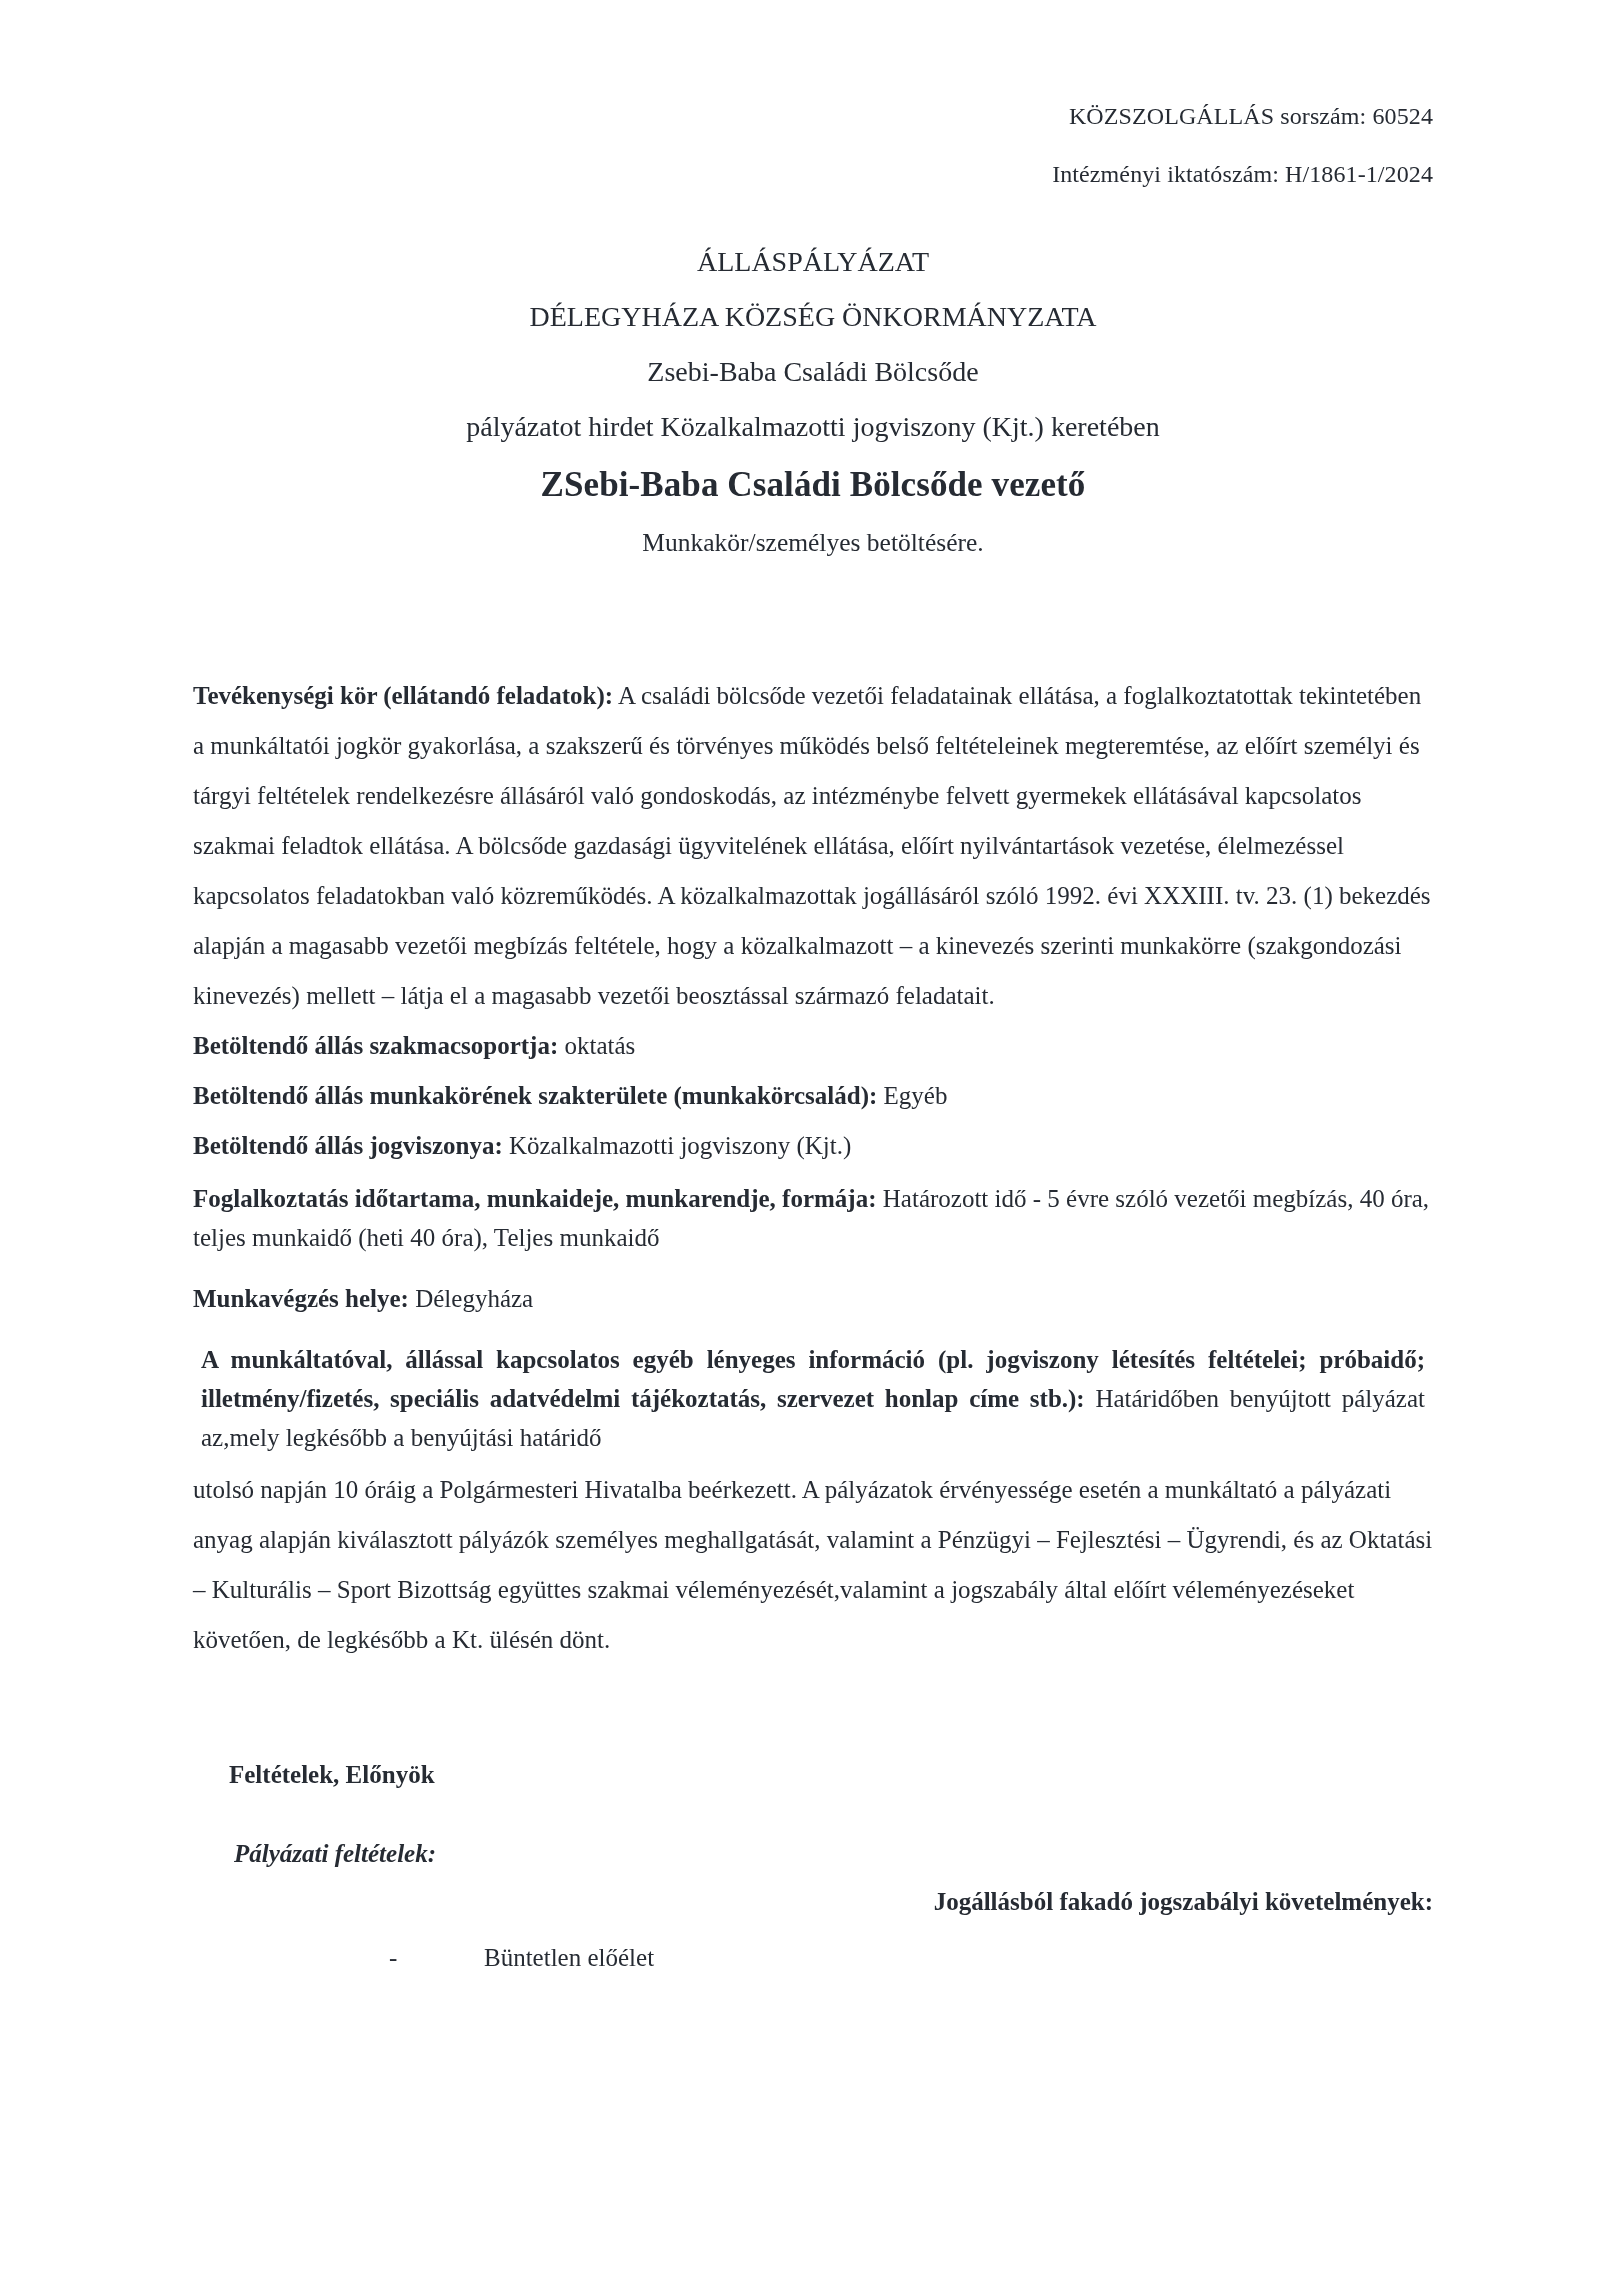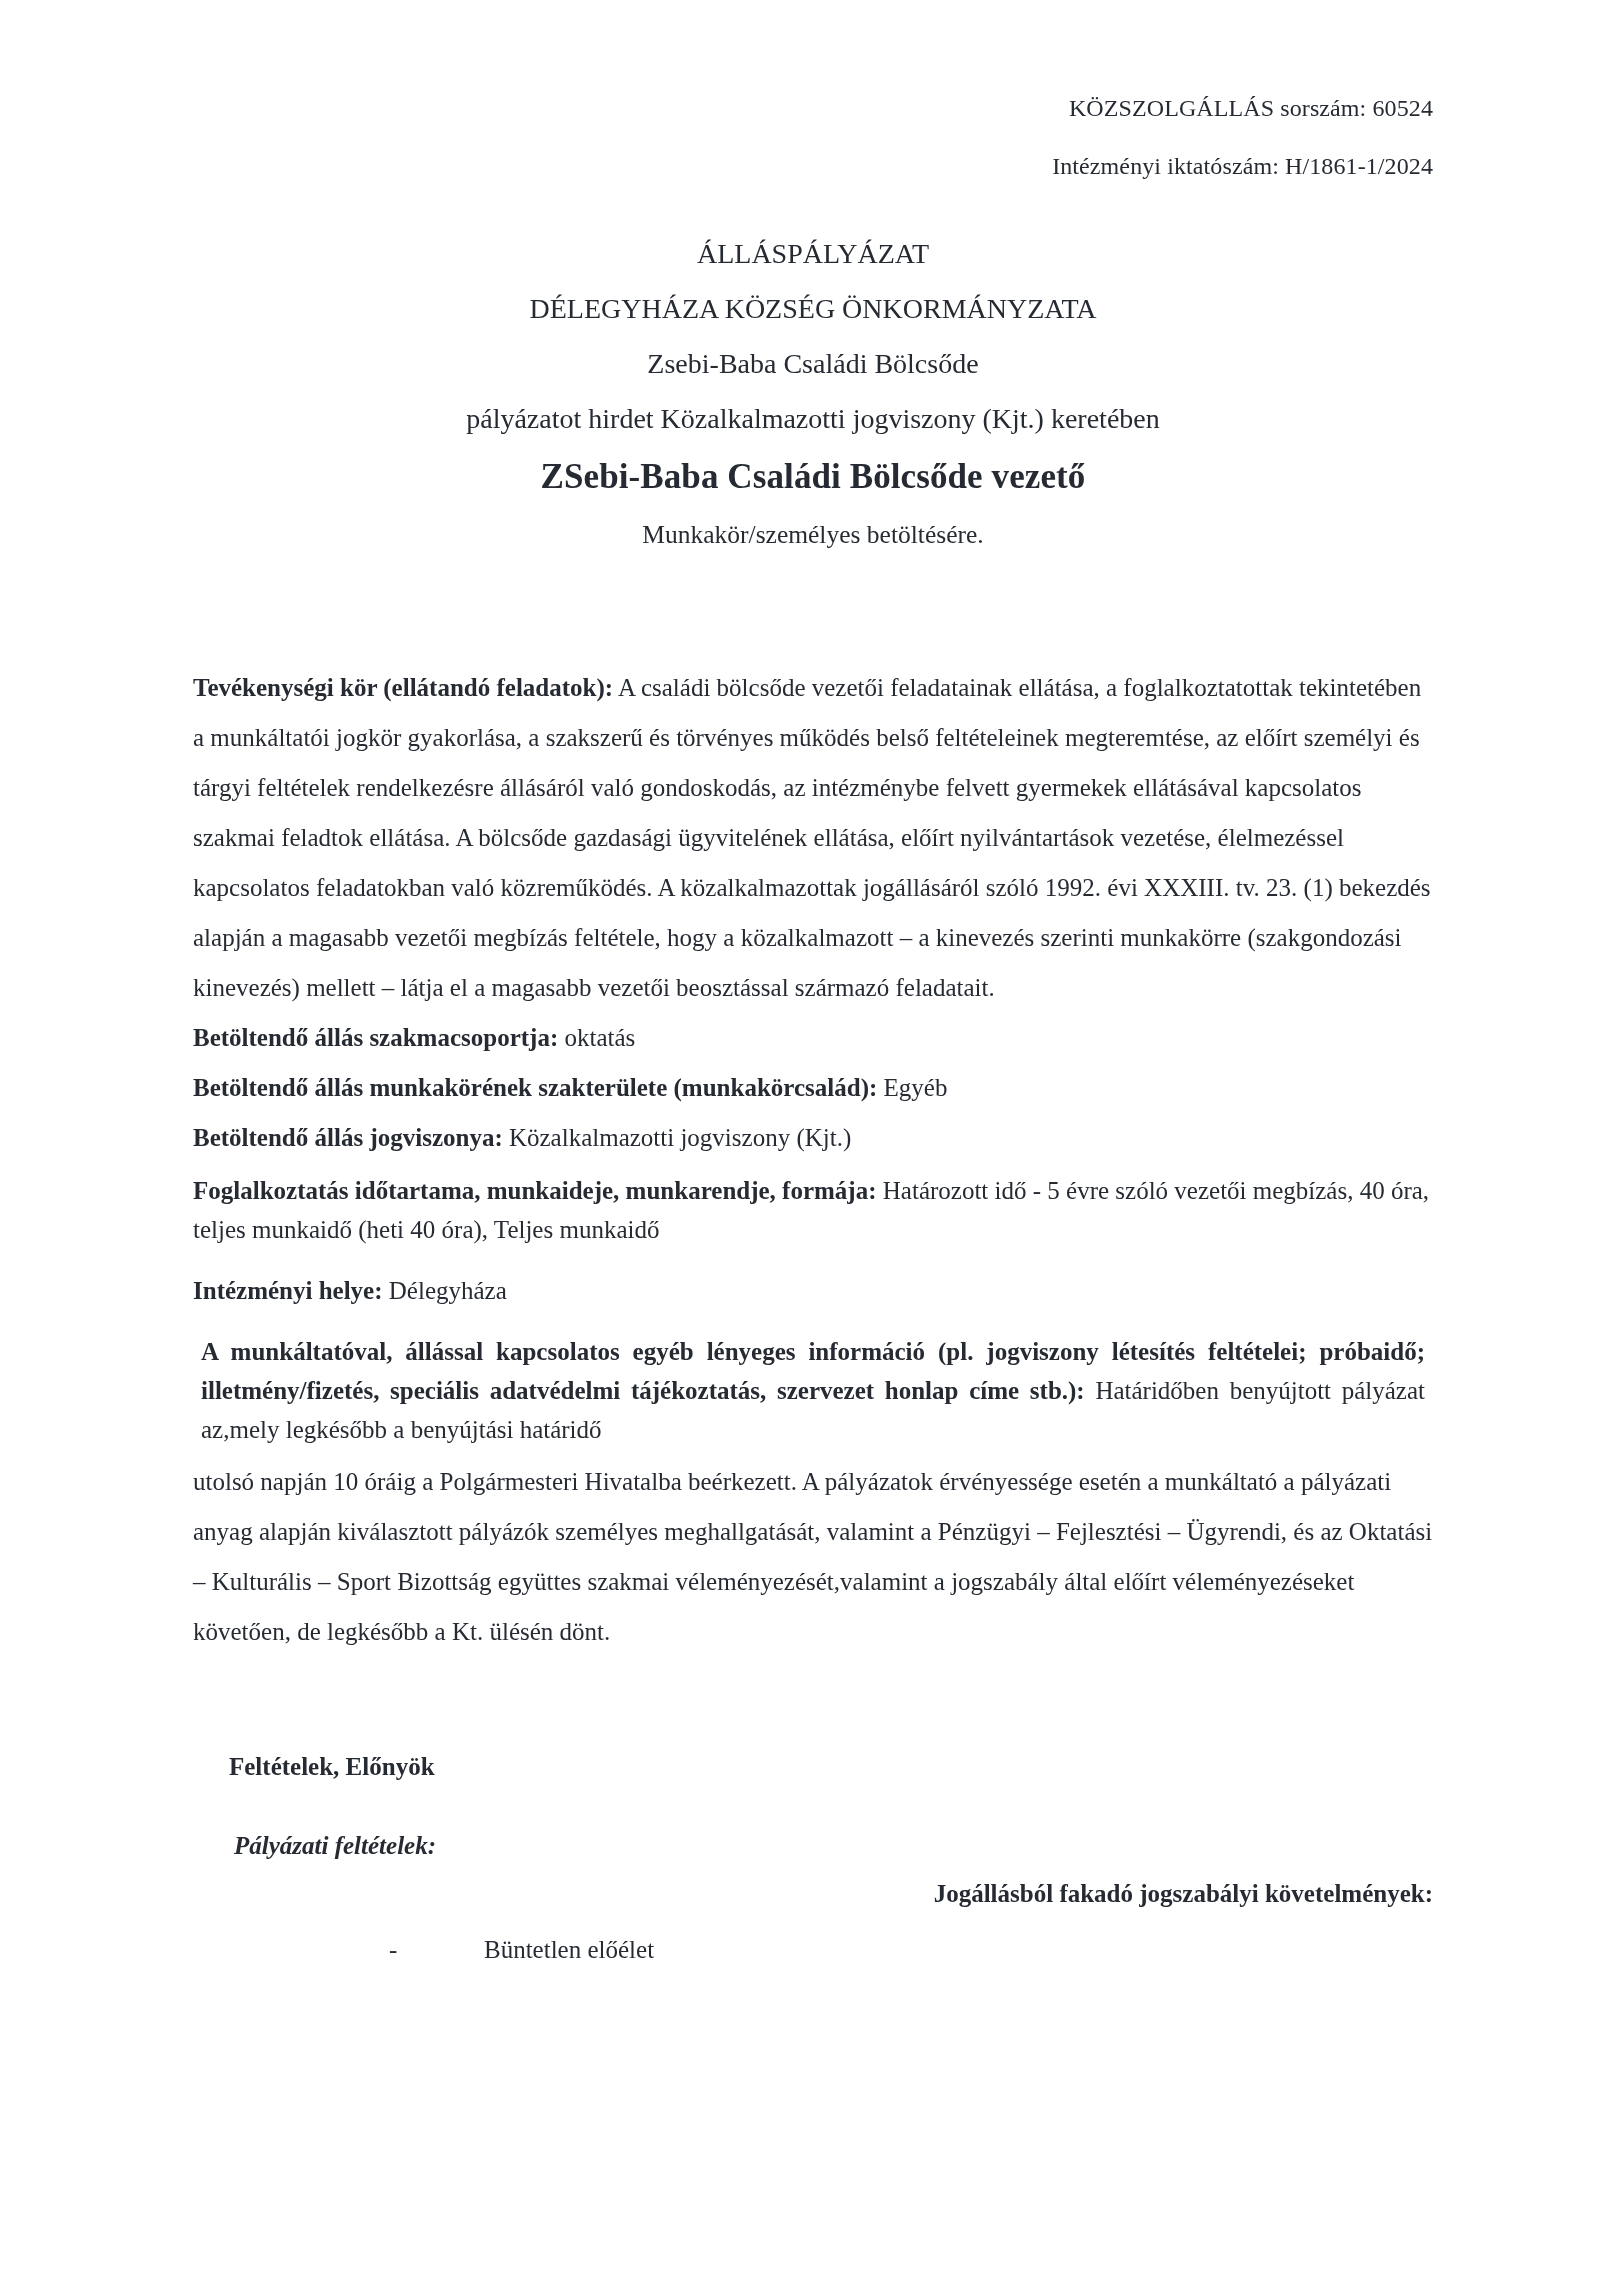--- a/index.html
+++ b/index.html
@@ -16,21 +16,21 @@
     font-family: "Liberation Serif", "DejaVu Serif", serif;
     color: #262b33;
     box-sizing: border-box;
     overflow: hidden;
   }
 
   
   .content {
     position: absolute;
     left: 193px;
-    top: 4px;
+    top: 12px;
     width: 1240px;   
   }
 
   
   .doc-header {
     padding-top: 92px;
     text-align: right;
   }
   .doc-header .hline {
     font-size: 24px;
@@ -177,21 +177,21 @@
       <p class="field"><b>Betöltendő állás munkakörének szakterülete (munkakörcsalád):</b><span> Egyéb</span></p>
 
       <p class="field"><b>Betöltendő állás jogviszonya:</b><span> Közalkalmazotti jogviszony (Kjt.)</span></p>
 
       <div class="gap-small"></div>
 
       <p class="field-tight"><b>Foglalkoztatás időtartama, munkaideje, munkarendje, formája:</b><span> Határozott idő - 5 évre szóló vezetői megbízás, 40 óra, teljes munkaidő (heti 40 óra), Teljes munkaidő</span></p>
 
       <div class="gap-medium"></div>
 
-      <p class="field"><b>Intézményi helye:</b><span> Délegyháza</span></p>
+      <p class="field"><b>Munkavégzés helye:</b><span> Délegyháza</span></p>
 
       <div class="gap-small"></div>
 
       <p class="justified-bold"><b class="lead">A munkáltatóval, állással kapcsolatos egyéb lényeges információ (pl. jogviszony létesítés feltételei; próbaidő; illetmény/fizetés, speciális adatvédelmi tájékoztatás, szervezet honlap címe stb.):</b><span> Határidőben benyújtott pályázat az,mely legkésőbb a benyújtási határidő</span></p>
 
       <p class="flow">utolsó napján 10 óráig a Polgármesteri Hivatalba beérkezett. A pályázatok érvényessége esetén a munkáltató a pályázati anyag alapján kiválasztott pályázók személyes meghallgatását, valamint a Pénzügyi – Fejlesztési – Ügyrendi, és az Oktatási – Kulturális – Sport Bizottság együttes szakmai véleményezését,valamint a jogszabály által előírt véleményezéseket követően, de legkésőbb a Kt. ülésén dönt.</p>
 
     </div>
 
     <div class="conditions">

